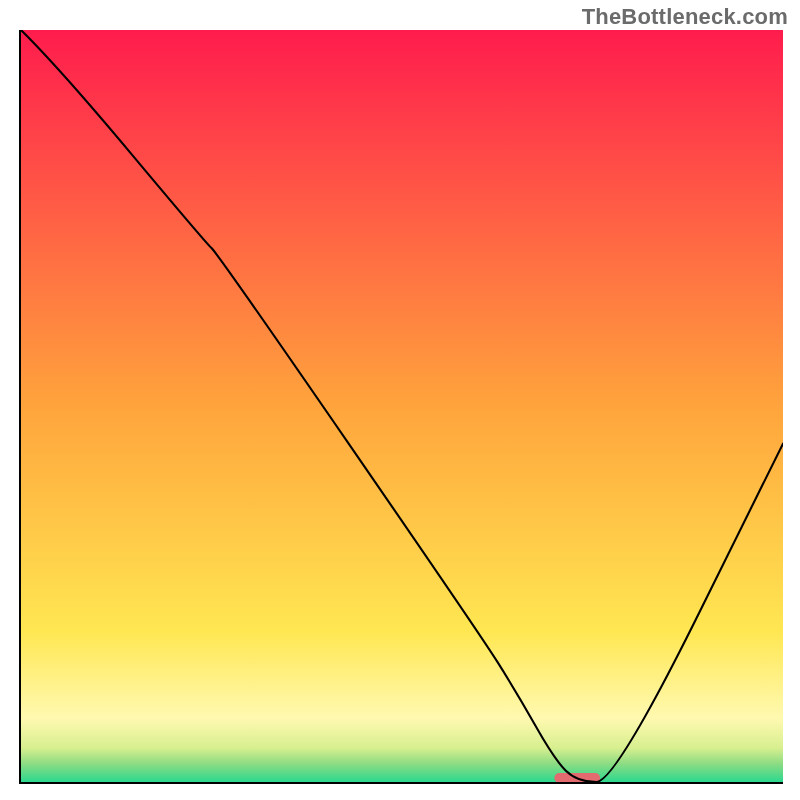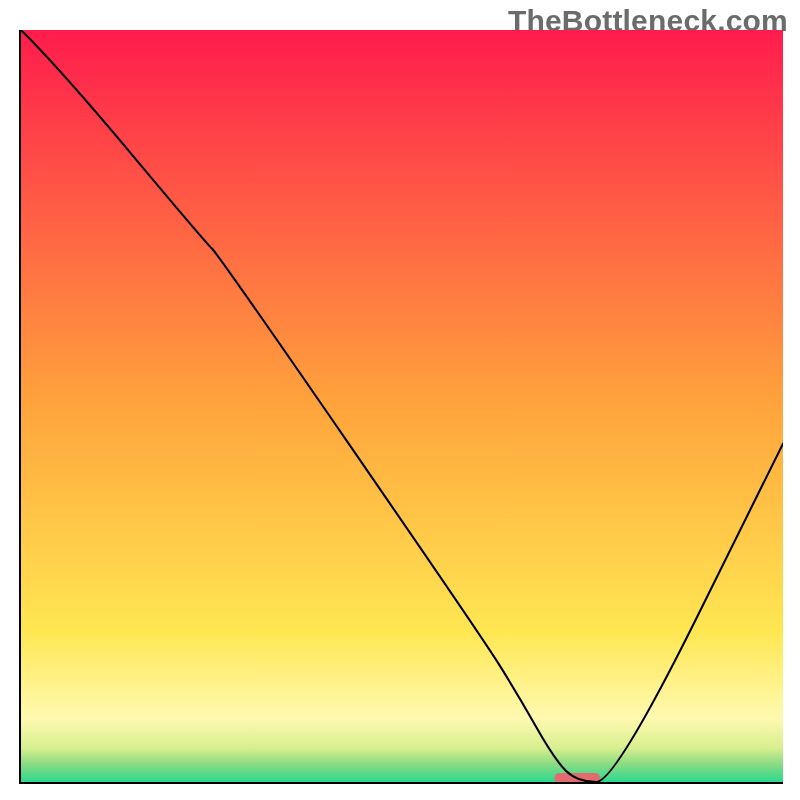--- a/index.html
+++ b/index.html
@@ -14,21 +14,21 @@
   .frame {
     position: relative;
     width: 800px;
     height: 800px;
     background: #ffffff;
   }
   .watermark {
     position: absolute;
     top: 4px;
     right: 12px;
-    font-size: 30px;
+    font-size: 22px;
     font-weight: 600;
     color: #6b6b6b;
     letter-spacing: 0.2px;
   }
   .plot {
     position: absolute;
     left: 19px;
     top: 30px;
     width: 764px;
     height: 754px;

